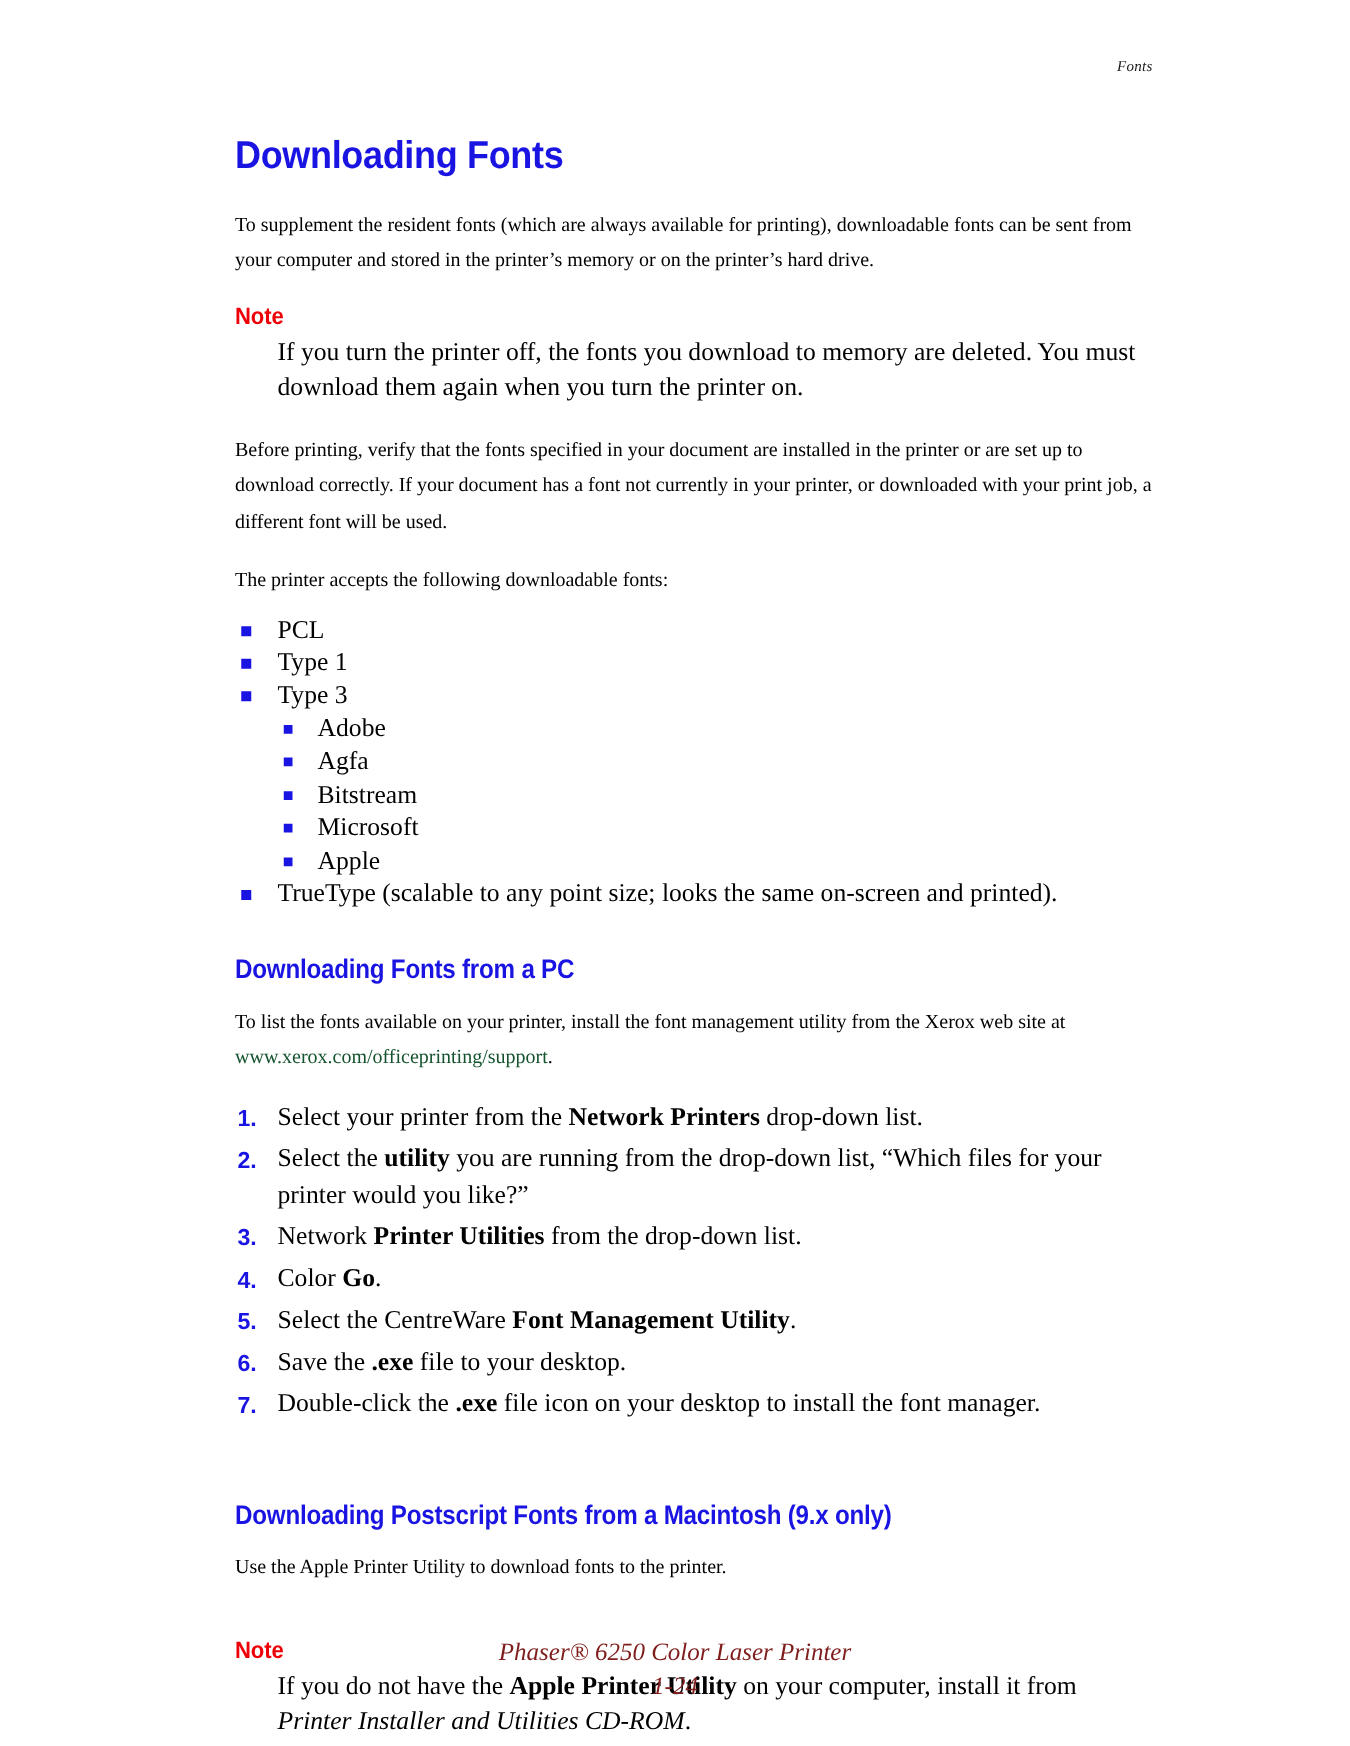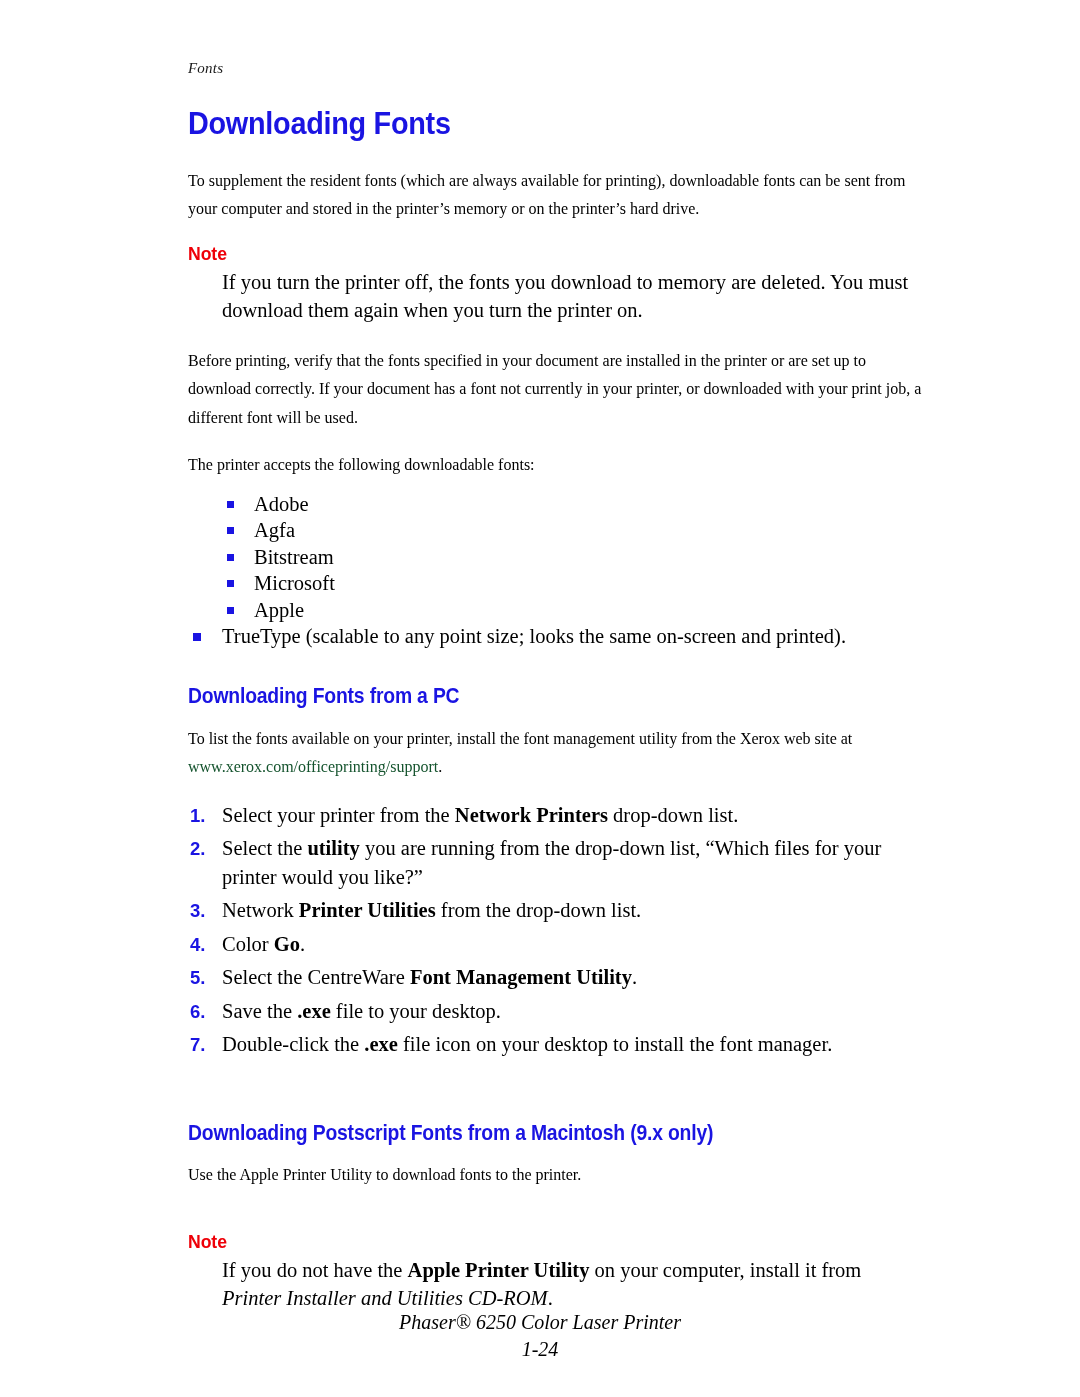--- a/index.html
+++ b/index.html
@@ -13,26 +13,27 @@
     height: 1397px;
     background: #ffffff;
     overflow: hidden;
     font-family: "Liberation Serif", "DejaVu Serif", serif;
     color: #000000;
   }
 
   
   .running-header {
     position: absolute;
-    top: 60px;
+    top: 46px;
     left: 188px;
     width: 734px;
+    text-align: right;
     font-family: "Liberation Serif", "DejaVu Serif", serif;
     font-style: italic;
-    font-size: 15px;
+    font-size: 12px;
     color: #1a1a1a;
     letter-spacing: 0.2px;
   }
 
   
   .content {
     position: absolute;
     left: 188px;
     top: 108px;
     width: 734px;
@@ -164,21 +165,21 @@
   
   .footer {
     position: absolute;
     left: 0;
     right: 0;
     bottom: 34px;
     text-align: center;
     font-style: italic;
     font-size: 20px;
     line-height: 27px;
-    color: #000000;
+    color: #7f1d1d;
   }
 </style>
 </head>
 <body>
 
 <div class="page">
 
   <div class="running-header">Fonts</div>
 
   <div class="content">
@@ -187,20 +188,25 @@
 
     <p class="body">To supplement the resident fonts (which are always available for printing), downloadable fonts can be sent from your computer and stored in the printer’s memory or on the printer’s hard drive.</p>
 
     <div class="note-label">Note</div>
     <div class="note-body">If you turn the printer off, the fonts you download to memory are deleted. You must download them again when you turn the printer on.</div>
 
     <p class="body">Before printing, verify that the fonts specified in your document are installed in the printer or are set up to download correctly. If your document has a font not currently in your printer, or downloaded with your print job, a different font will be used.</p>
 
     <p class="body tight">The printer accepts the following downloadable fonts:</p>
 
+    <ul class="bullets">
+      <li><span>PCL</span></li>
+      <li><span>Type 1</span></li>
+      <li><span>Type 3</span></li>
+    </ul>
 
     <ul class="bullets sub">
       <li><span>Adobe</span></li>
       <li><span>Agfa</span></li>
       <li><span>Bitstream</span></li>
       <li><span>Microsoft</span></li>
       <li><span>Apple</span></li>
     </ul>
 
     <ul class="bullets">

